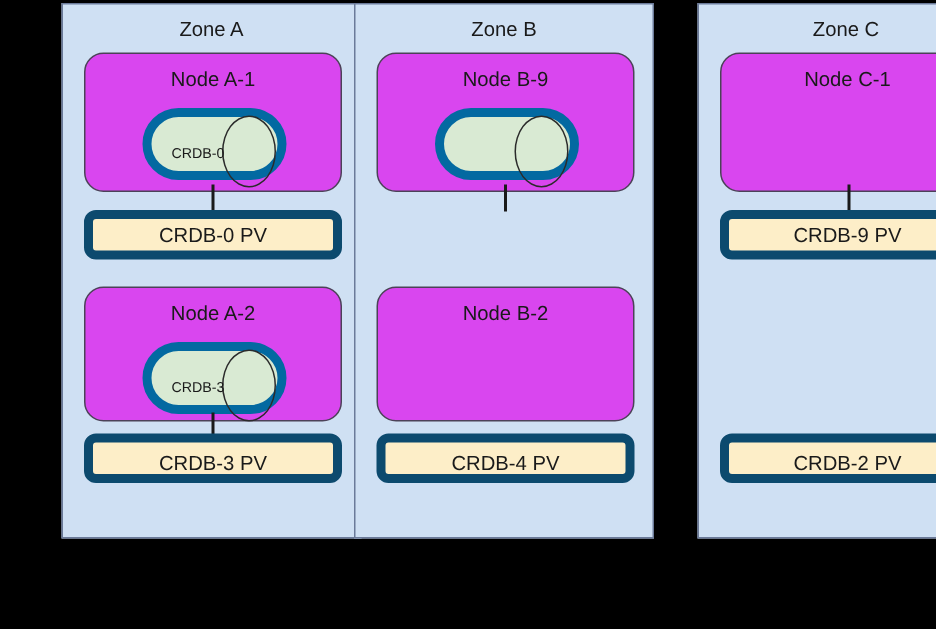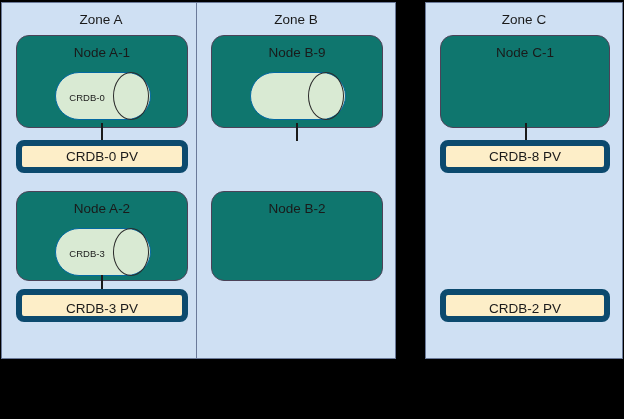--- a/index.html
+++ b/index.html
@@ -25,40 +25,41 @@
   }
 
   
   .zone {
     position: absolute;
     top: 2px;
     height: 357px;
     background: #cfe0f3;
     border: 1px solid #6b7a99;
     box-sizing: border-box;
+    margin-left: 40px;
   }
   .zone.zone-a { left: 1px;   width: 200px; }
   .zone.zone-b { left: 196px; width: 200px; }
   .zone.zone-c { left: 425px; width: 198px; }
 
   .zone-label {
     position: absolute;
     top: 9px;
     left: 0;
     width: 100%;
     text-align: center;
     font-size: 13.5px;
     color: #1a1a1a;
     white-space: nowrap;
   }
 
   
   .node {
     position: absolute;
-    background: #0f766e;
+    background: #d946ef;
     border: 1px solid #4c4258;
     border-radius: 13px;
     box-sizing: border-box;
   }
   .node-label {
     position: absolute;
     top: 9px;
     left: 0;
     width: 100%;
     text-align: center;
@@ -83,21 +84,21 @@
   .zone-c .node-row1 { left: 14px; width: 170px; }
 
   
   .cylinder {
     position: absolute;
     left: 38px;
     top: 36px;
     width: 96px;
     height: 48px;
     background: #d9ead3;
-    border: 1px solid #0369a1;
+    border: 6px solid #0369a1;
     border-radius: 24px / 24px;
     box-sizing: border-box;
   }
   .cylinder .cap {
     position: absolute;
     right: 1px;
     top: -1px;
     width: 36px;
     height: 48px;
     border: 1px solid #2b2b2b;
@@ -200,31 +201,34 @@
       <div class="node-label">Node B-9</div>
       <div class="cylinder">
         <div class="cap"></div>
       </div>
     </div>
     <div class="connector connector-row1"></div>
 
     <div class="node node-row2">
       <div class="node-label">Node B-2</div>
     </div>
+    <div class="pv pv-row2">
+      <span class="pv-label">CRDB-4 PV</span>
+    </div>
   </div>
 
   <div class="zone zone-c">
     <div class="zone-label">Zone C</div>
 
     <div class="node node-row1">
       <div class="node-label">Node C-1</div>
     </div>
     <div class="connector connector-row1"></div>
     <div class="pv pv-row1">
-      <span class="pv-label">CRDB-8 PV</span>
+      <span class="pv-label">CRDB-9 PV</span>
     </div>
 
     <div class="pv pv-row2">
       <span class="pv-label">CRDB-2 PV</span>
     </div>
   </div>
 
 </div>
 
 </body></html>

